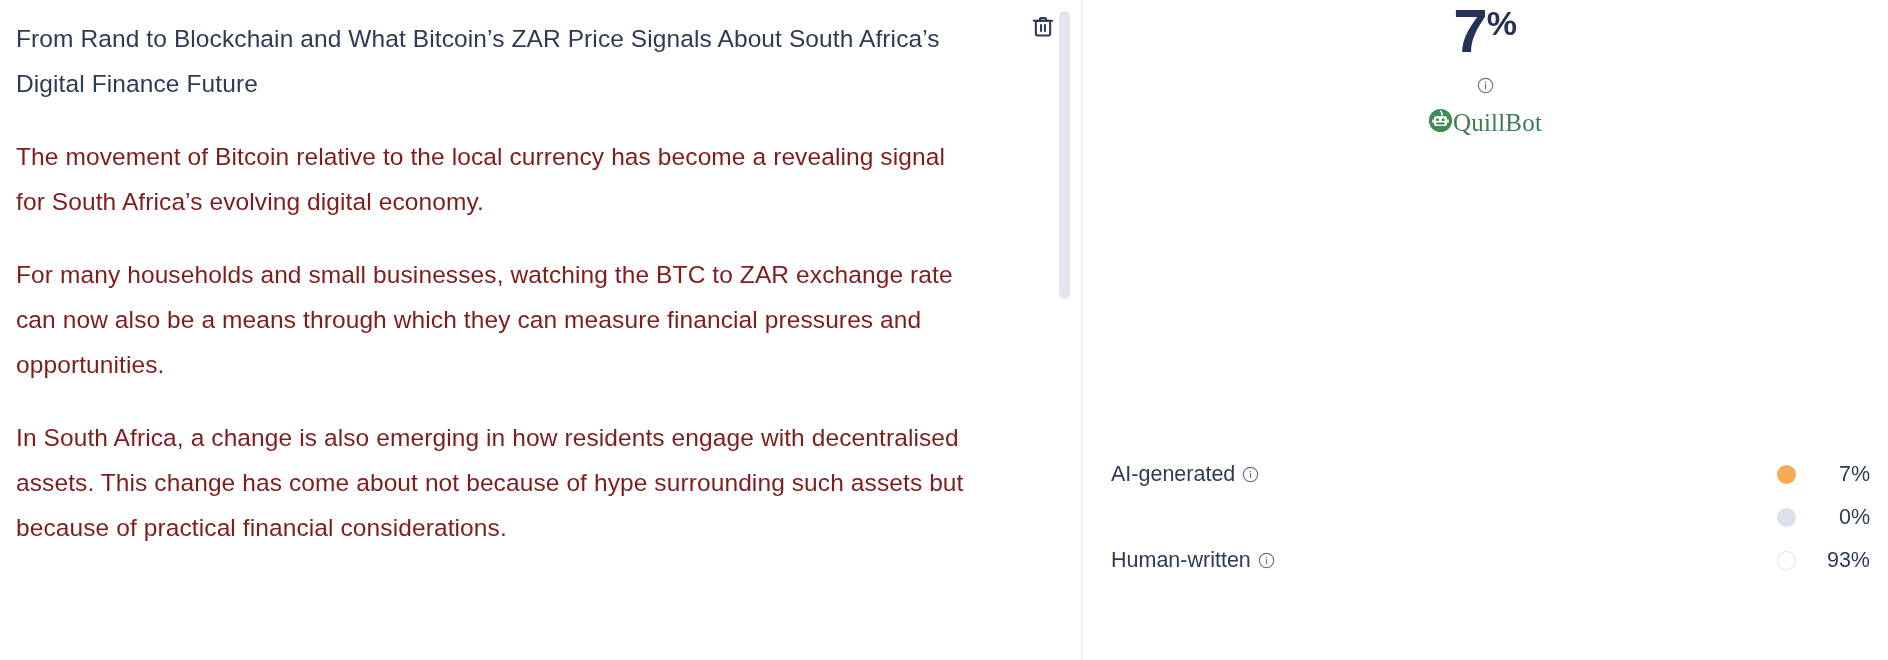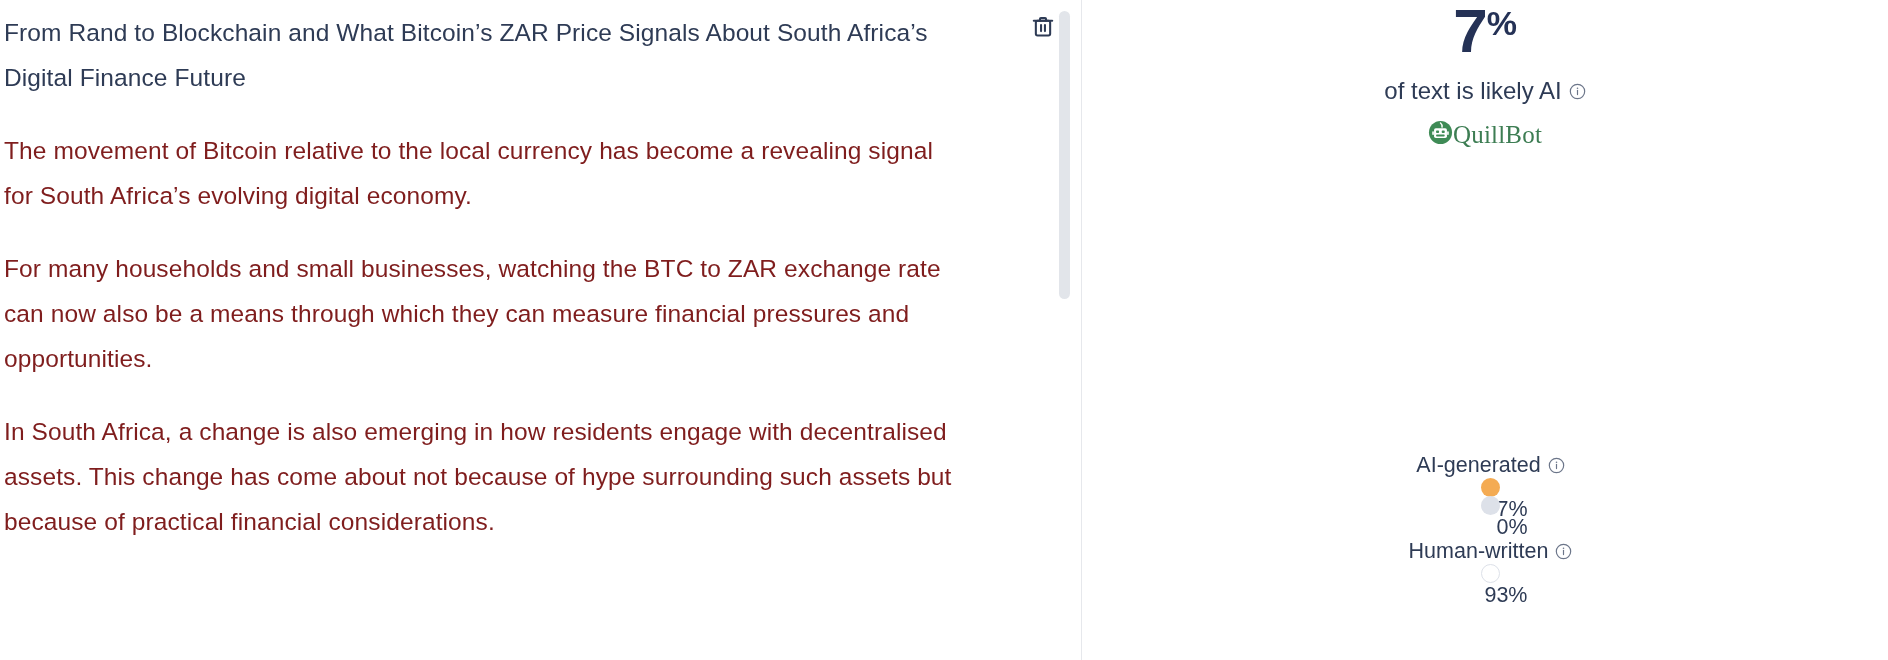--- a/index.html
+++ b/index.html
@@ -26,24 +26,24 @@
   
   .doc-pane {
     position: relative;
     width: 1082px;
     height: 660px;
     box-sizing: border-box;
     flex: 0 0 1082px;
   }
   .doc-scroll {
     position: absolute;
-    left: 0; top: 0;
+    left: 0; top: 6px;
     width: 1020px;
     height: 648px;
-    padding: 10px 24px 0 4px;
+    padding: 10px 24px 0 16px;
     box-sizing: border-box;
   }
   .doc-title {
     font-size: 24.5px;
     line-height: 45px;
     color: #2e3b55;
     max-width: 925px;
     margin: 0;
     font-weight: 400;
     letter-spacing: 0.1px;
@@ -244,21 +244,20 @@
   .legend {
     position: absolute;
     left: 29px;
     top: 453px;
     right: 18px;
   }
   .legend-row {
     display: flex;
     align-items: center;
     height: 43px;
-    flex-direction: column;
   }
   .legend-label {
     font-size: 21.5px;
     color: #2e3b55;
     display: flex;
     align-items: center;
     gap: 7px;
     white-space: nowrap;
   }
   .legend-spacer { flex: 1 1 auto; }
@@ -314,21 +313,20 @@
 
   <div class="result-pane">
 
     <div class="score-block">
       <div class="score-number">
         <span class="score-value">7</span>
         <span class="score-pct">%</span>
       </div>
 
       <div class="score-caption">
-        <span>of text is likely AI</span>
         <span class="info-icon">
           <svg width="17" height="17" viewBox="0 0 18 18" fill="none" stroke="#6b7589" stroke-width="1.25">
             <circle cx="9" cy="9" r="7.6"></circle>
             <path d="M9 7.9v4.4" stroke-linecap="round"></path>
             <circle cx="9" cy="5.5" r="0.85" fill="#6b7589" stroke="none"></circle>
           </svg>
         </span>
       </div>
 
       <div class="brand">

